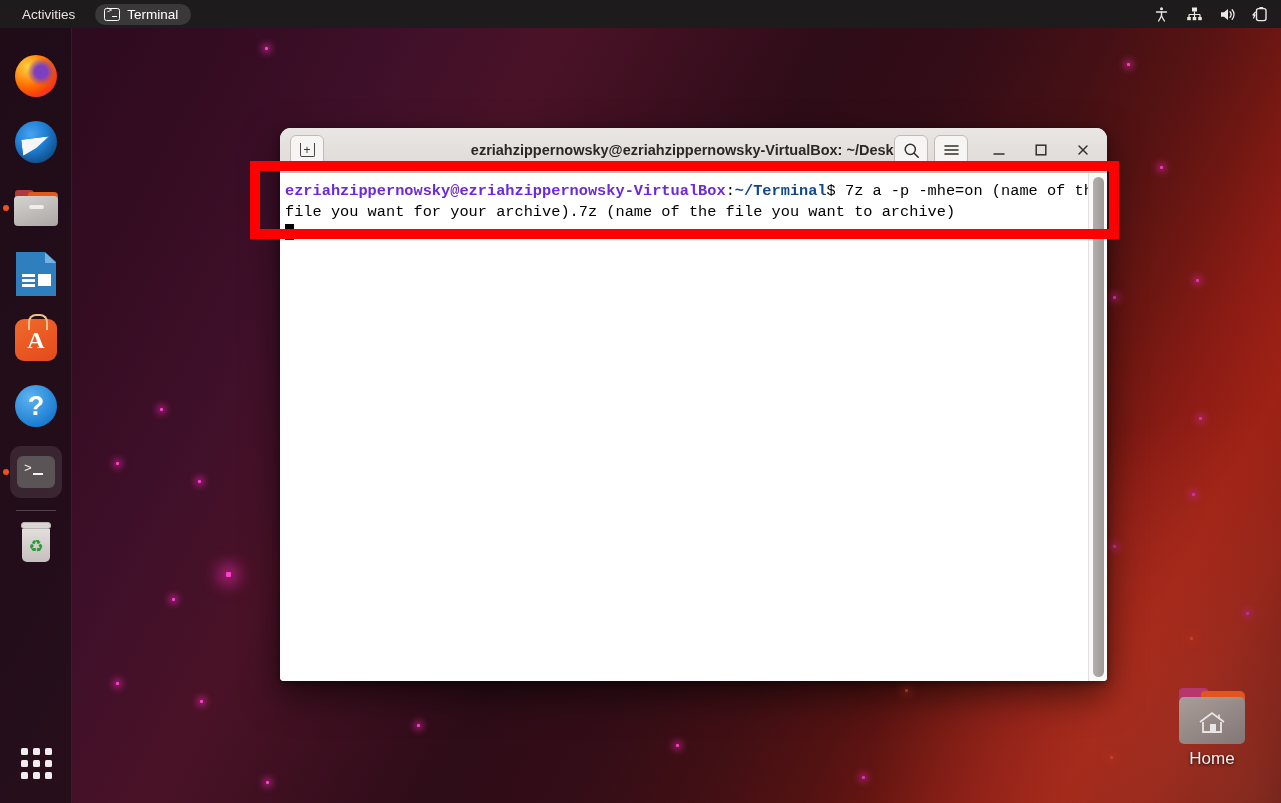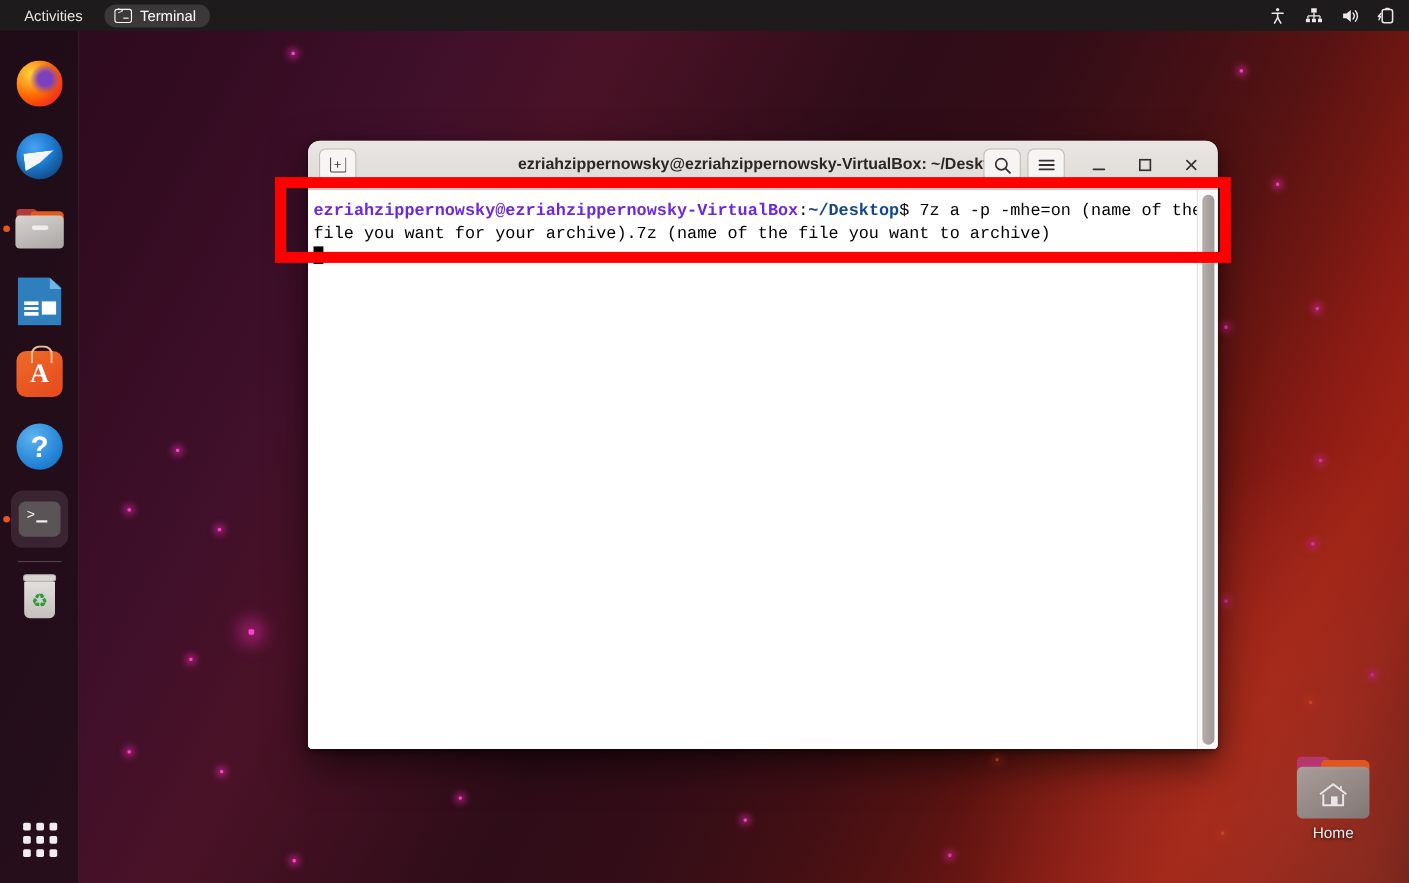--- a/index.html
+++ b/index.html
@@ -258,21 +258,21 @@
   }
   #home-icon .fbody {
     position: absolute; left: 0; top: 9px; right: 0; bottom: 0;
     background: linear-gradient(150deg, rgba(170,166,163,0.93), rgba(128,124,122,0.93));
     border-radius: 5px;
   }
   #home-icon .house {
     position: absolute; left: 19px; top: 22px; width: 28px; height: 24px;
   }
   #home-label {
-    margin-top: 5px; color: #f2eef0; font-size: 14px;
+    margin-top: 5px; color: #f2eef0; font-size: 17px;
     text-shadow: 0 1px 3px rgba(0,0,0,0.85);
   }
 
   
   #termwin {
     position: absolute; left: 280px; top: 128px;
     width: 827px; height: 553px;
     border-radius: 11px 11px 4px 4px;
     box-shadow: 0 14px 36px rgba(0,0,0,0.55), 0 2px 7px rgba(0,0,0,0.4);
     z-index: 20; overflow: hidden;
@@ -444,21 +444,21 @@
             <g stroke="#35302d" stroke-width="1.5" stroke-linecap="round">
               <path d="M3 3 L11 11"></path>
                 <path d="M11 3 L3 11"></path>
             </g>
           </svg>
         </div>
       </div>
     </div>
   </div>
 
-  <div id="termbody"><span class="u">ezriahzippernowsky@ezriahzippernowsky-VirtualBox</span><span>:</span><span class="p">~/Desktop</span><span>$ </span><span>7z a -p -mhe=on (name of the file you want for your archive).7z (name of the file you want to archive)</span><br><span id="cursor"></span></div>
+  <div id="termbody"><span class="u">ezriahzippernowsky@ezriahzippernowsky-VirtualBox</span><span>:</span><span class="p">~/Terminal</span><span>$ </span><span>7z a -p -mhe=on (name of the file you want for your archive).7z (name of the file you want to archive)</span><br><span id="cursor"></span></div>
 
   <div id="scrollbar">
     <div id="scroll-thumb"></div>
   </div>
 </div>
 
 <div id="annot"></div>
 
 <div id="dock">
   <div class="dock-item" style="top:22px">

